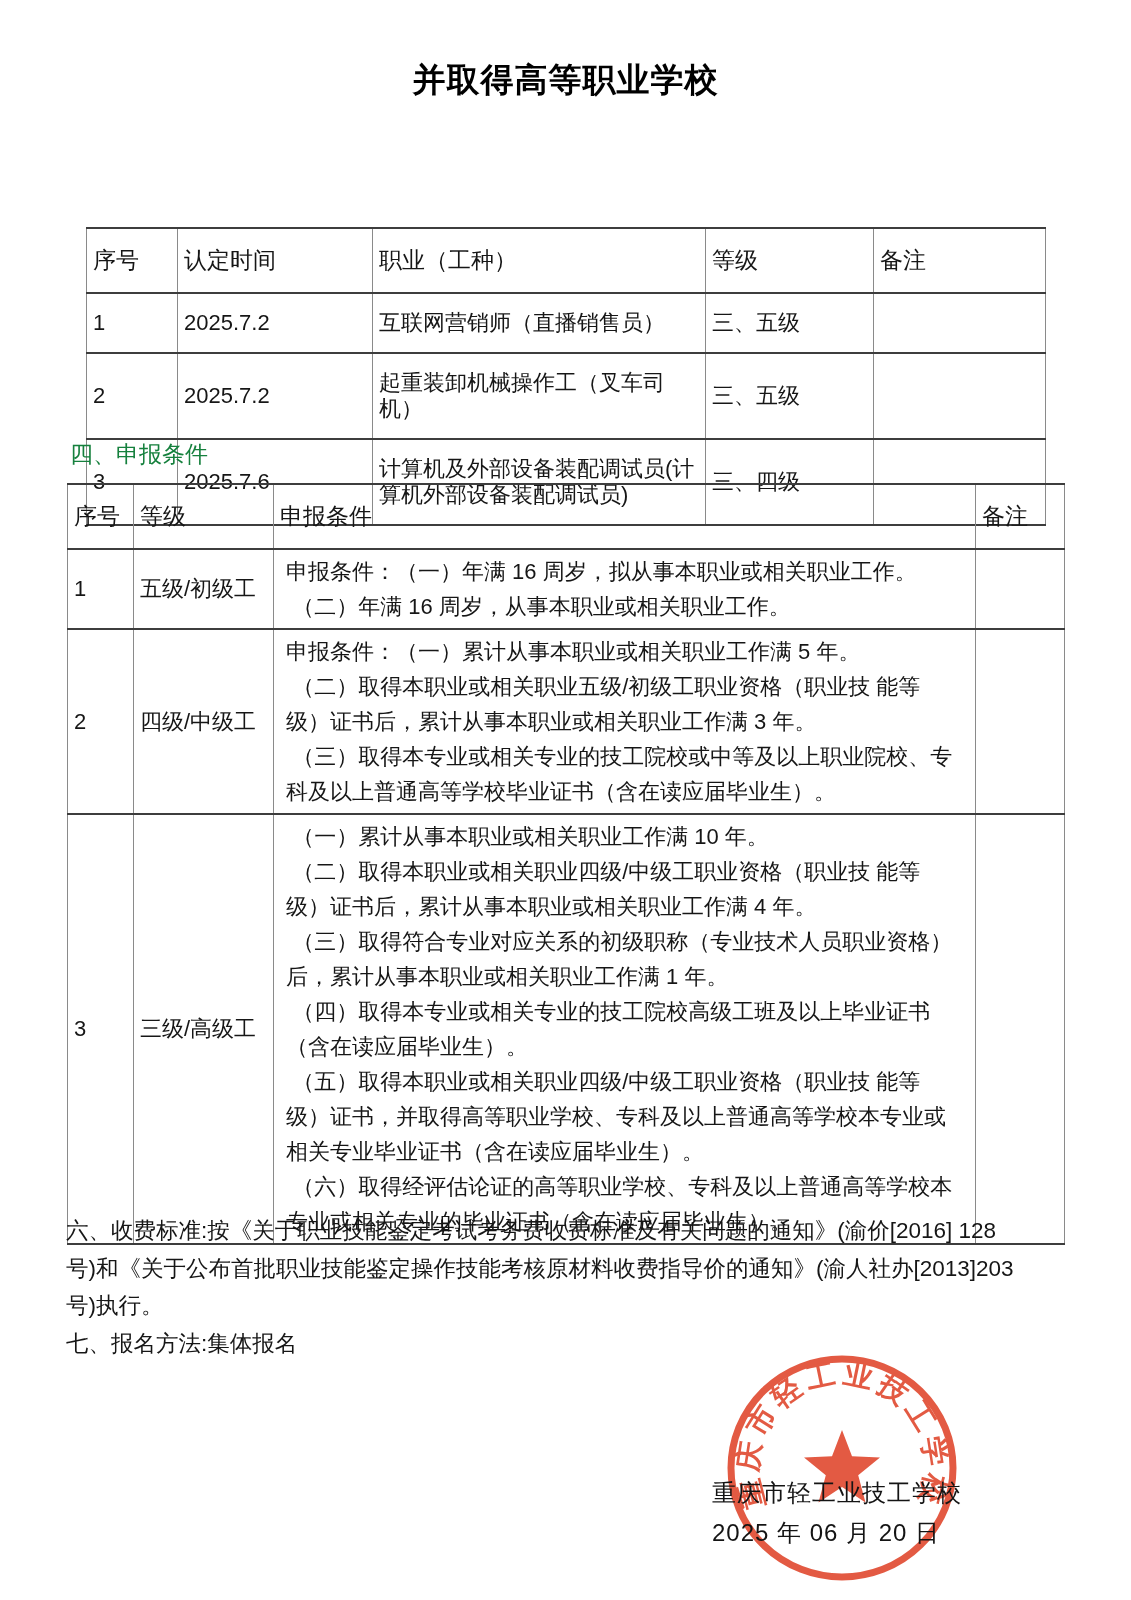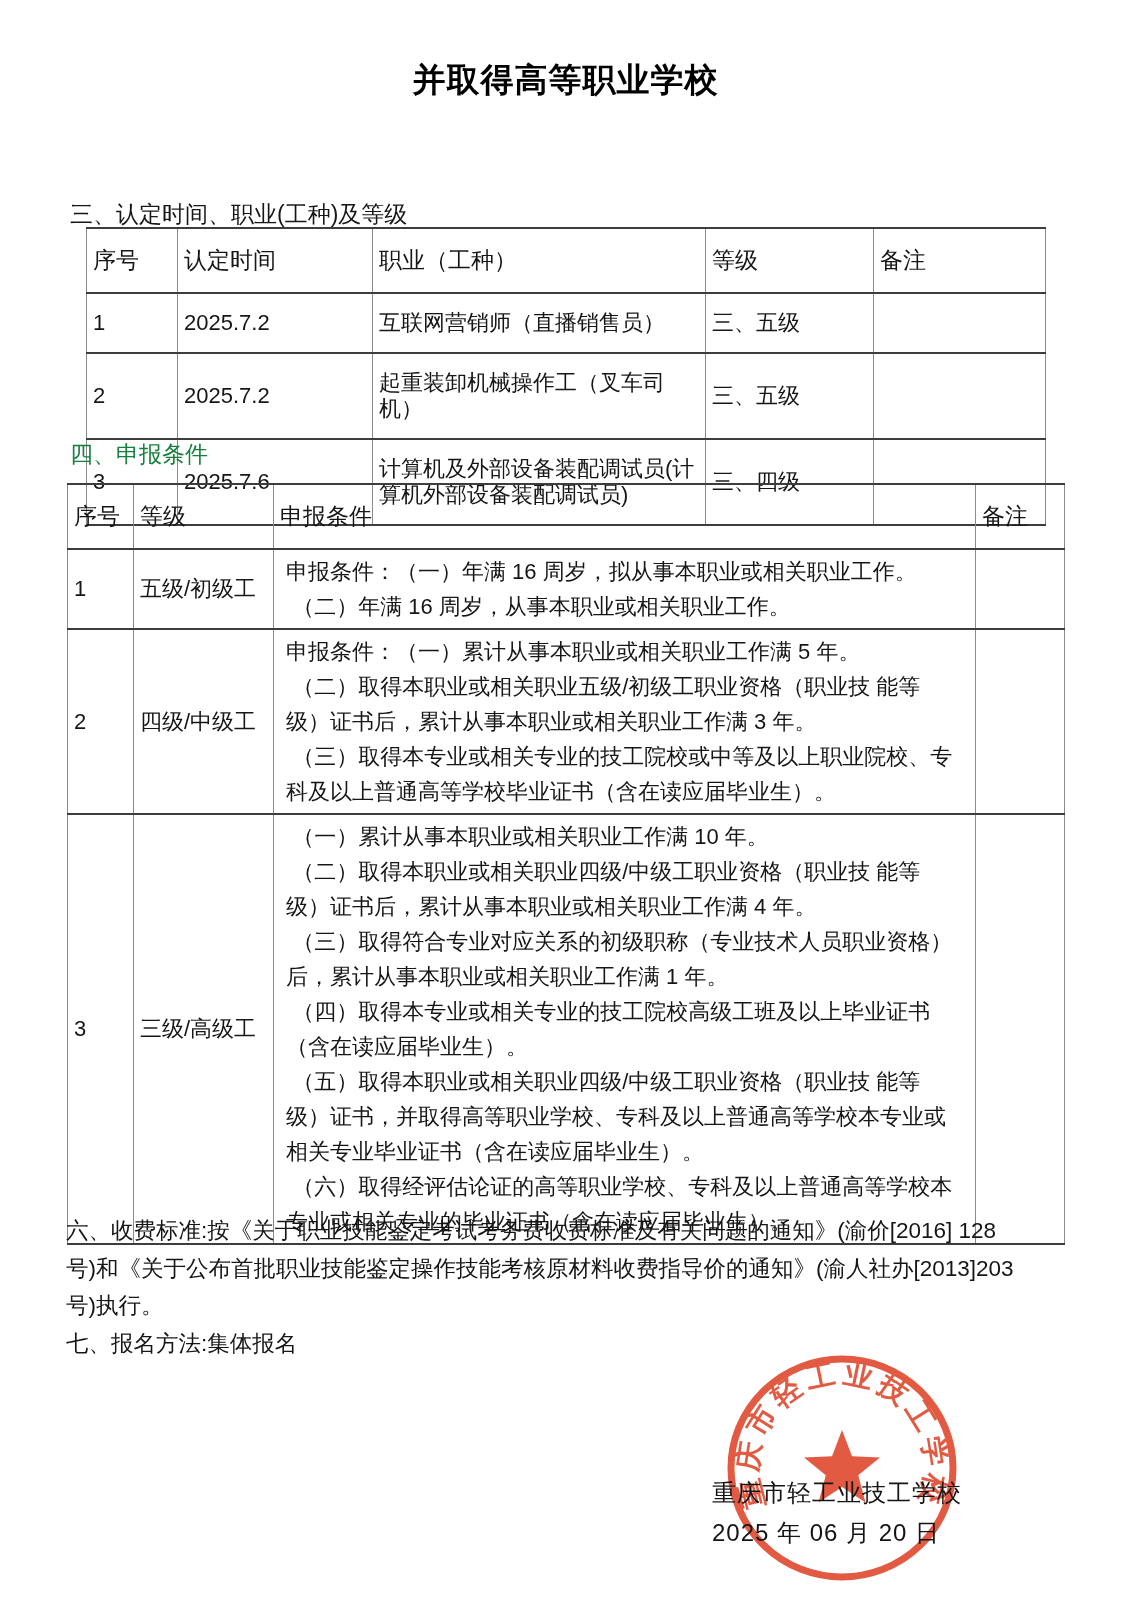--- a/index.html
+++ b/index.html
@@ -82,21 +82,20 @@
     width:236px;height:232px;z-index:2;opacity:0.9;
   }
 </style>
 </head>
 <body>
 
 <div class="page">
 
   <div class="doc-title">并取得高等职业学校</div>
 
-  <div class="intro-line" id="line3">三、认定时间、职业(工种)及等级</div>
 
   <table class="schedule-table">
     <colgroup>
       <col style="width:91px">
         <col style="width:195px">
         <col style="width:333px">
         <col style="width:168px">
         <col style="width:172px">
     </colgroup>
     <thead>

